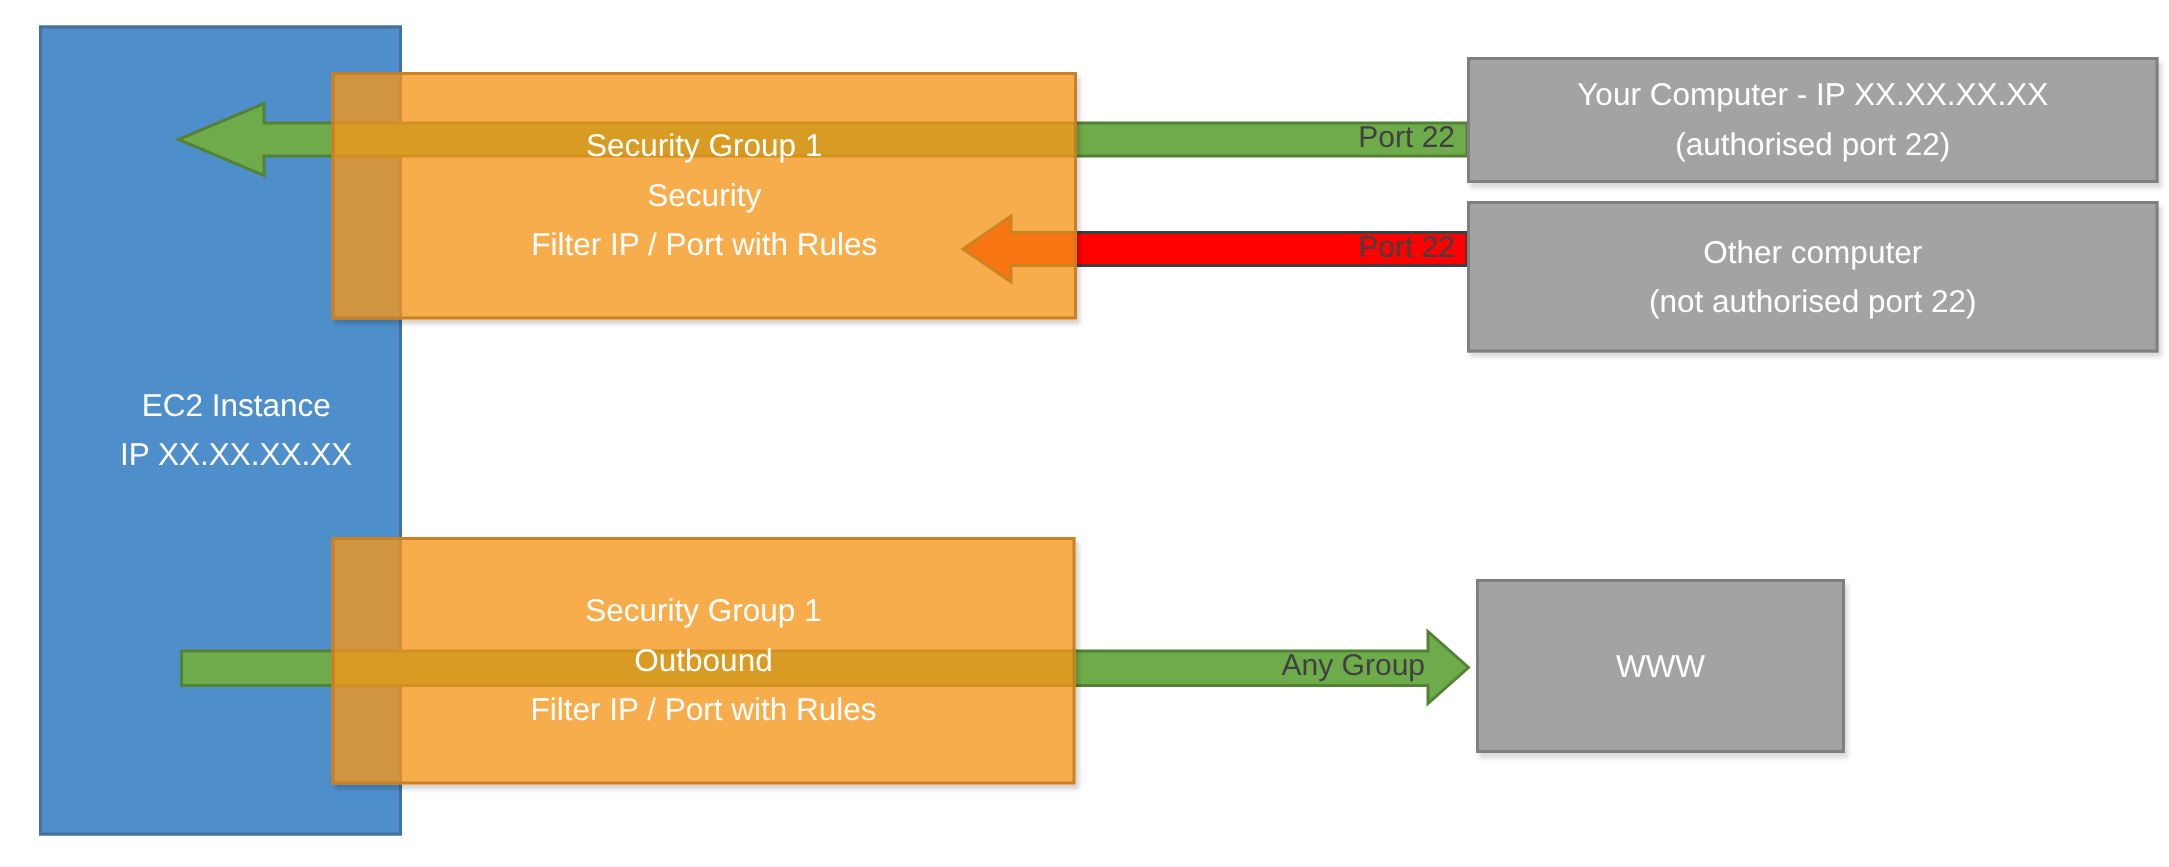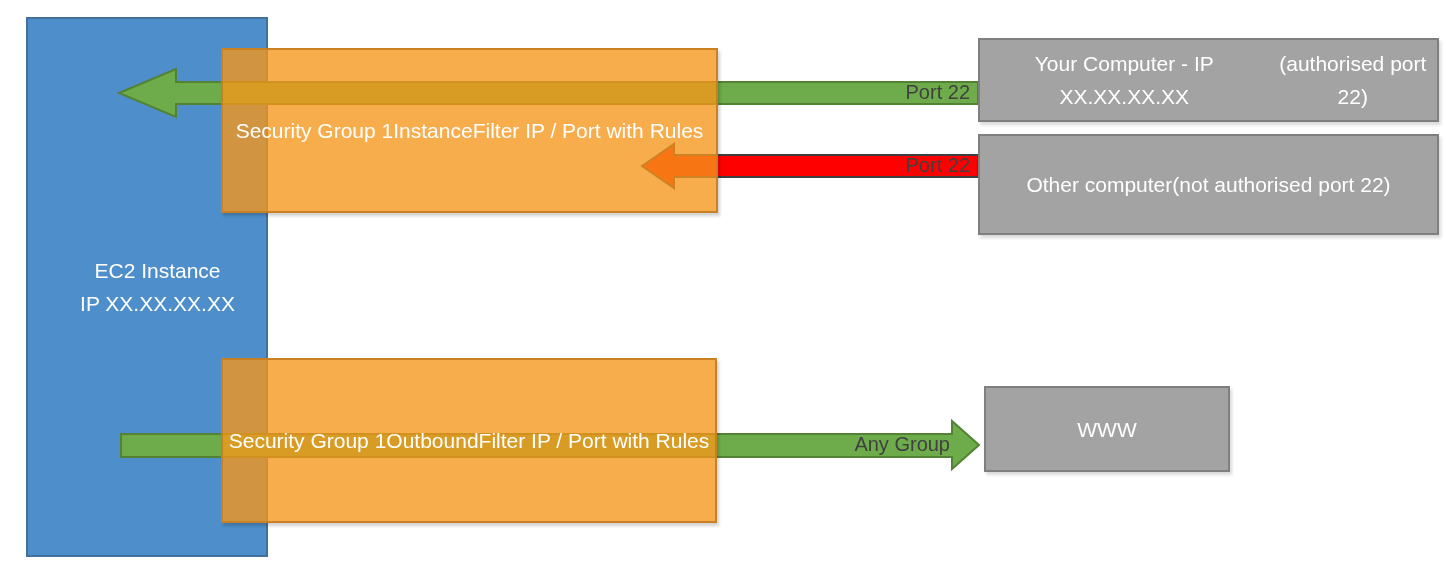--- a/index.html
+++ b/index.html
@@ -33,44 +33,44 @@
 
   
   .arrows-svg { left: 0; top: 0; z-index: 2; }
 
   
   .sg-box {
     background: rgba(246, 150, 25, 0.78);
     border: 2px solid rgba(198, 126, 34, 0.95);
     box-sizing: border-box;
     box-shadow: 2px 3px 3px rgba(0,0,0,0.18);
-    display: flex; flex-direction: row;
+    display: flex; flex-direction: column;
     align-items: center; justify-content: center;
     z-index: 3;
     color: #ffffff; font-size: 21px; line-height: 33px;
     text-align: center;
   }
   .sg-inbound  { left: 221px; top: 48px;  width: 497px; height: 165px; }
   .sg-outbound { left: 221px; top: 358px; width: 496px; height: 165px; }
 
   
   .endpoint-box {
     background: #A3A3A3;
     border: 2px solid #7F7F7F;
     box-sizing: border-box;
     box-shadow: 2px 3px 3px rgba(0,0,0,0.15);
-    display: flex; flex-direction: row;
+    display: flex; flex-direction: column;
     align-items: center; justify-content: center;
     z-index: 2;
     color: #ffffff; font-size: 21px; line-height: 33px;
     text-align: center;
   }
   .endpoint-your-computer  { left: 978px; top: 38px;  width: 461px; height: 84px; }
   .endpoint-other-computer { left: 978px; top: 134px; width: 461px; height: 101px; }
-  .endpoint-www            { left: 984px; top: 386px; width: 246px; height: 86px; }
+  .endpoint-www            { left: 984px; top: 386px; width: 246px; height: 116px; }
 
   
   .arrow-label {
     z-index: 4;
     color: #404040; font-size: 20px;
     text-align: right;
     white-space: nowrap;
   }
   .label-port22-allowed { right: 476px; top: 81px;  height: 23px; line-height: 23px; }
   .label-port22-blocked { right: 476px; top: 154px; height: 23px; line-height: 23px; }
@@ -87,21 +87,21 @@
   </div>
 
   <svg class="abs arrows-svg" width="1446" height="578" viewBox="0 0 1446 578">
     <polygon points="119,93 176,69 176,82 978,82 978,104 176,104 176,117" fill="#6EAC4B" stroke="#548235" stroke-width="2"></polygon>
     <polygon points="642,166 674,144 674,155 978,155 978,177 674,177 674,188" fill="#FE0000" stroke="#3F3F3F" stroke-width="2"></polygon>
     <polygon points="121,434 952,434 952,421 979,445 952,469 952,457 121,457" fill="#6EAC4B" stroke="#548235" stroke-width="2"></polygon>
   </svg>
 
   <div class="abs sg-box sg-inbound">
     <div>Security Group 1</div>
-    <div>Instance</div>
+    <div>Security</div>
     <div>Filter IP / Port with Rules</div>
   </div>
 
   <div class="abs sg-box sg-outbound">
     <div>Security Group 1</div>
     <div>Outbound</div>
     <div>Filter IP / Port with Rules</div>
   </div>
 
   <div class="abs endpoint-box endpoint-your-computer">

